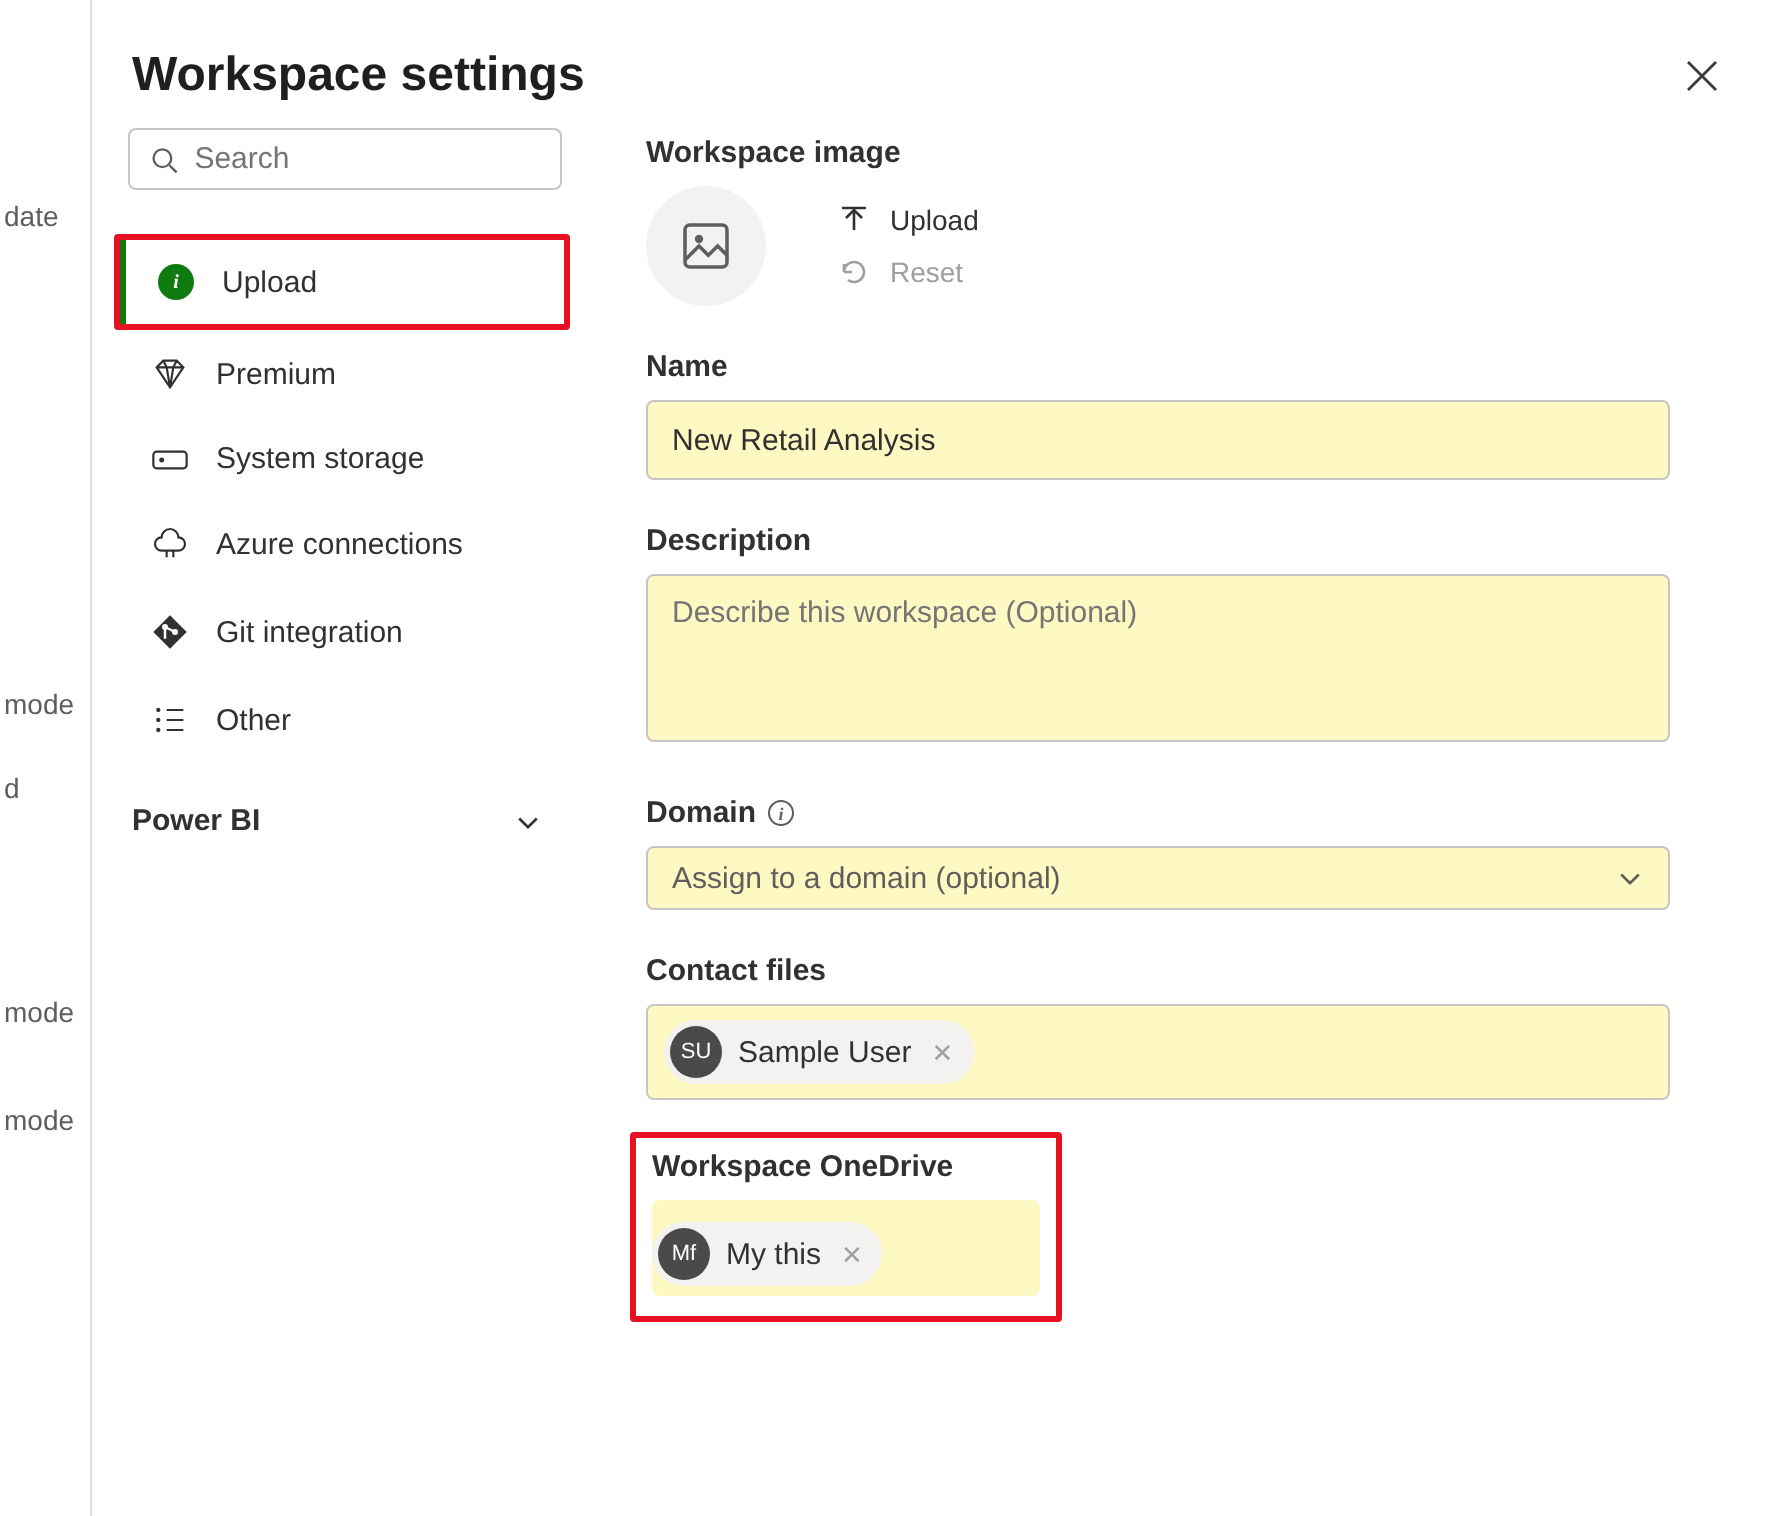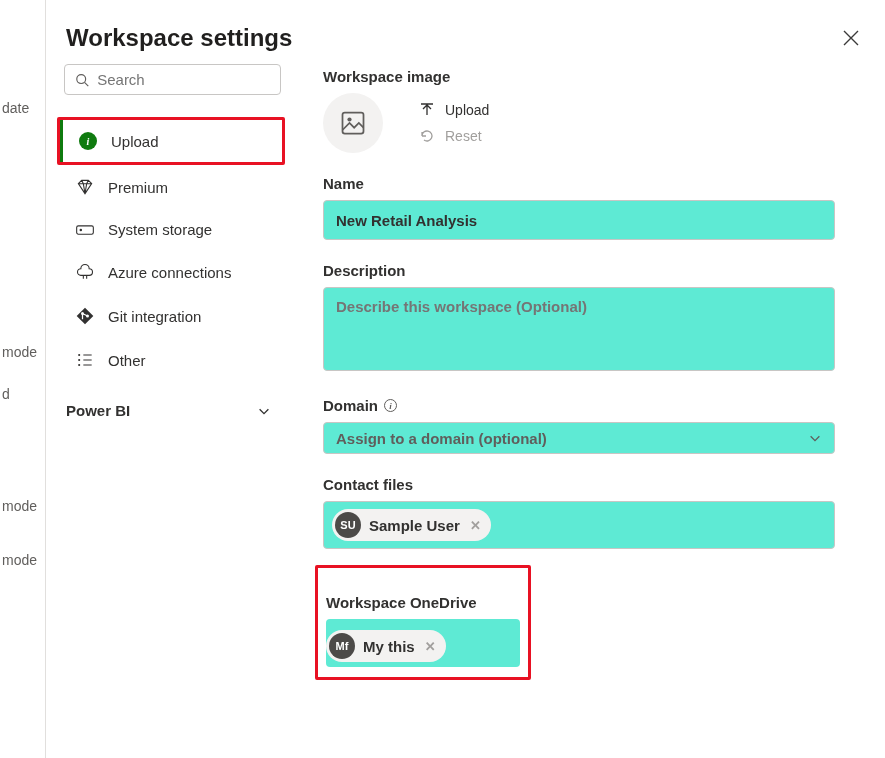--- a/index.html
+++ b/index.html
@@ -162,22 +162,21 @@
       cursor: default;
     }
     .text-input, .textarea, .select-box, .chip-input {
       width: 100%;
       border: 1px solid #c8c6c4;
       border-radius: 4px;
       padding: 10px 12px;
       font-size: 15px;
       font-family: inherit;
       color: #323130;
-      background: #5eead4;
-      font-weight: bold;
+      background: #fef9c3;
     }
     .text-input { height: 40px; }
     .textarea {
       height: 84px;
       color: #605e5c;
       resize: none;
     }
     .select-box {
       display: flex;
       justify-content: space-between;
@@ -413,21 +412,21 @@
           <div class="chip">
             <span class="chip-avatar">SU</span>
             <span>Sample User</span>
             <span class="chip-remove">✕</span>
           </div>
         </div>
       </div>
 
       <div class="field">
         <div class="highlight-box-red onedrive-highlight" style="width: 216px;">
-          <div class="field-label" style="margin-top:20px">Workspace OneDrive</div>
+          <div class="field-label" style="margin-top:0">Workspace OneDrive</div>
           <div class="chip-input" style="border:none;padding:6px 0 0 0">
             <div class="chip">
               <span class="chip-avatar">Mf</span>
               <span>My this</span>
               <span class="chip-remove">✕</span>
             </div>
           </div>
         </div>
         <div class="chip-input" style="margin-top:-46px;position:relative;z-index:-1"></div>
       </div>

